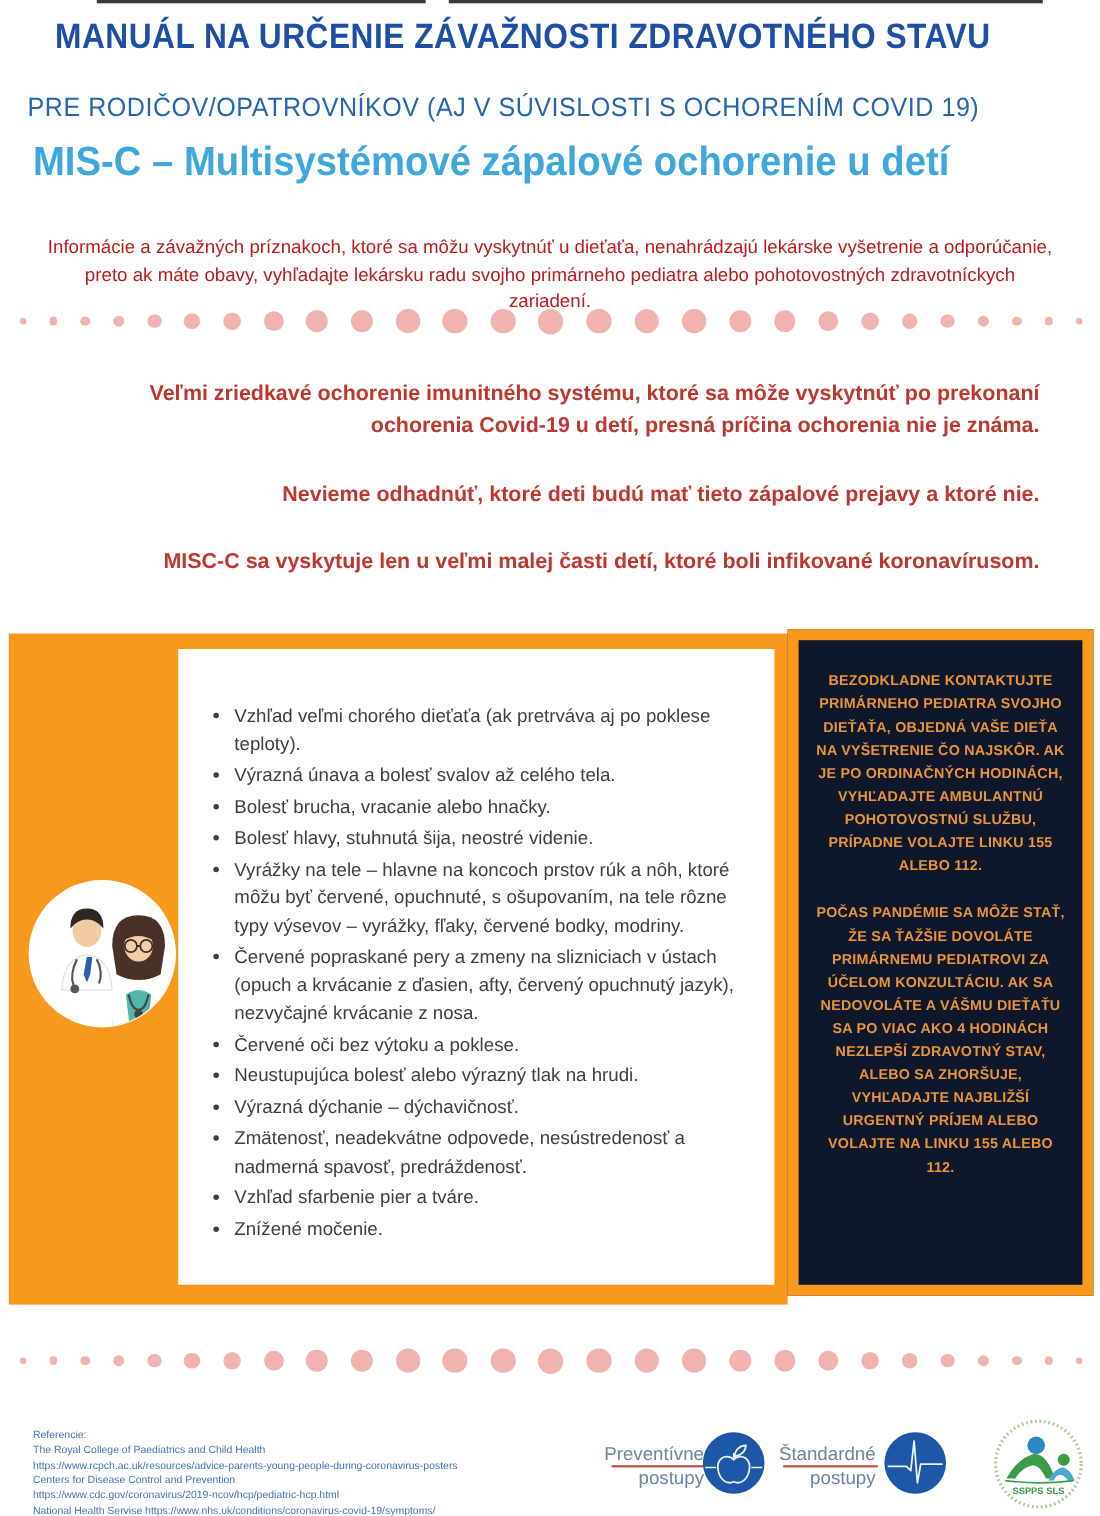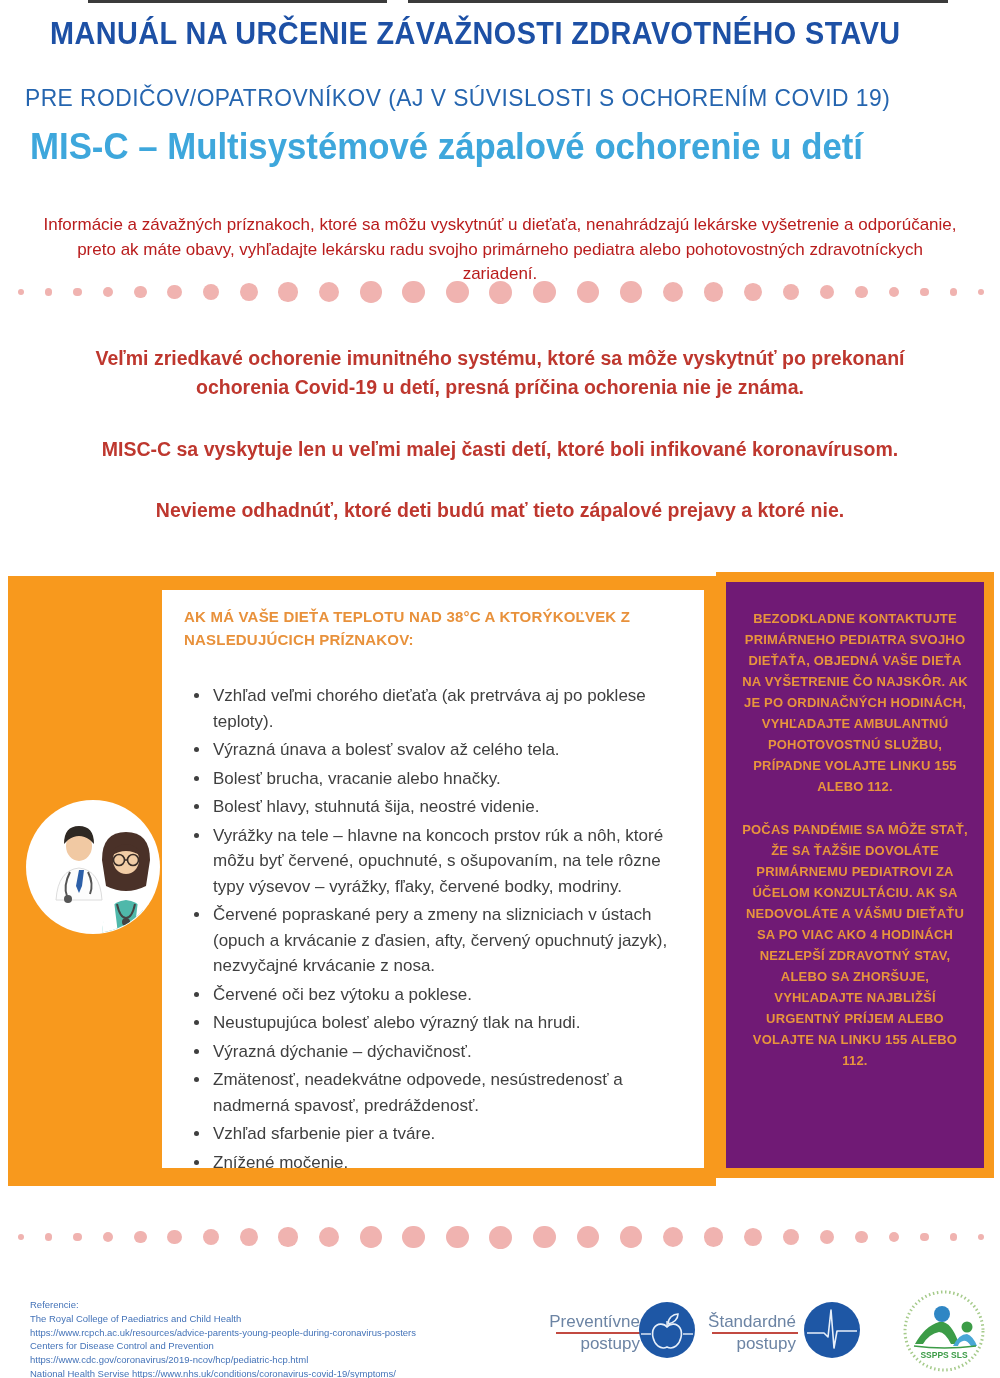--- a/index.html
+++ b/index.html
@@ -18,32 +18,32 @@
            color:#b91c1c;text-align:center;}
   
   .dots{position:absolute;left:18px;width:966px;height:26px;display:flex;align-items:center;
         justify-content:space-between;}
   .dots i{display:block;border-radius:50%;background:#f0b3b0;}
   .dots-top{top:279px;}
   .dots-bottom{top:1224px;}
   
   .alerts{position:absolute;top:344px;left:55px;width:890px;text-align:center;
           color:#be372e;font-weight:bold;font-size:19.5px;line-height:1.5;}
-  .alerts p{margin:0 0 32px 0;}
+  .alerts p{margin:0 0 32px 0;text-align:right;}
   
   .orange-panel{position:absolute;left:8px;top:576px;width:708px;height:610px;background:#f8991d;}
   .white-box{position:absolute;left:154px;top:14px;width:542px;height:578px;background:#ffffff;}
   .white-box-inner{padding:16px 20px 0 22px;}
   .sym-head{color:#e8913b;font-weight:bold;font-size:15px;line-height:1.5;width:505px;
             letter-spacing:.2px;margin:0;}
   .sym-list{margin:32px 0 0 0;padding-left:27px;color:#3f3f3f;font-size:17px;line-height:1.5;}
   .sym-list li{margin-bottom:3px;padding-left:2px;}
   .doc-circle{position:absolute;left:18px;top:224px;width:134px;height:134px;border-radius:50%;
               background:#ffffff;}
-  .right-box{position:absolute;left:716px;top:572px;width:278px;height:606px;background:#701a75;
+  .right-box{position:absolute;left:716px;top:572px;width:278px;height:606px;background:#0f172a;
              border:10px solid #f8991d;box-sizing:border-box;}
   .right-box-inner{padding:26px 13px 0 13px;text-align:center;color:#e8953c;font-weight:bold;
                    font-size:13px;line-height:21px;letter-spacing:.2px;}
   .right-box-inner p{margin:0 0 22px 0;}
   
   .refs{position:absolute;left:30px;top:1298px;color:#4473b8;font-size:9.5px;line-height:1.45;}
   .logo-text{position:absolute;color:#6c84a4;font-size:17px;text-align:right;line-height:1.1;}
   .logo-text .l2{margin-top:3px;}
   .red-line{position:absolute;height:2px;background:#c24a41;}
   .logo-circle{position:absolute;width:56px;height:56px;border-radius:50%;background:#1e57a5;}
@@ -90,28 +90,27 @@
       <i style="width: 14.4px; height: 14.4px;"></i>
       <i style="width: 12.5px; height: 12.5px;"></i>
       <i style="width: 10.7px; height: 10.7px;"></i>
       <i style="width: 8.8px; height: 8.8px;"></i>
       <i style="width: 7.2px; height: 7.2px;"></i>
       <i style="width: 6px; height: 6px;"></i>
     </div>
 
   <section class="alerts">
     <p>Veľmi zriedkavé ochorenie imunitného systému, ktoré sa môže vyskytnúť po prekonaní ochorenia Covid-19 u detí, presná príčina ochorenia nie je známa.</p>
+    <p>Nevieme odhadnúť, ktoré deti budú mať tieto zápalové prejavy a ktoré nie.</p>
     <p>MISC-C sa vyskytuje len u veľmi malej časti detí, ktoré boli infikované koronavírusom.</p>
-    <p>Nevieme odhadnúť, ktoré deti budú mať tieto zápalové prejavy a ktoré nie.</p>
   </section>
 
   <div class="orange-panel">
     <div class="white-box">
       <div class="white-box-inner">
-        <h2 class="sym-head">AK MÁ VAŠE DIEŤA TEPLOTU NAD 38°C A KTORÝKOĽVEK Z NASLEDUJÚCICH PRÍZNAKOV:</h2>
         <ul class="sym-list">
           <li>Vzhľad veľmi chorého dieťaťa (ak pretrváva aj po poklese teploty).</li>
           <li>Výrazná únava a bolesť svalov až celého tela.</li>
           <li>Bolesť brucha, vracanie alebo hnačky.</li>
           <li>Bolesť hlavy, stuhnutá šija, neostré videnie.</li>
           <li>Vyrážky na tele – hlavne na koncoch prstov rúk a nôh, ktoré môžu byť červené, opuchnuté, s ošupovaním, na tele rôzne typy výsevov – vyrážky, fľaky, červené bodky, modriny.</li>
           <li>Červené popraskané pery a zmeny na slizniciach v ústach (opuch a krvácanie z ďasien, afty, červený opuchnutý jazyk), nezvyčajné krvácanie z nosa.</li>
           <li>Červené oči bez výtoku a poklese.</li>
           <li>Neustupujúca bolesť alebo výrazný tlak na hrudi.</li>
           <li>Výrazná dýchanie – dýchavičnosť.</li>

